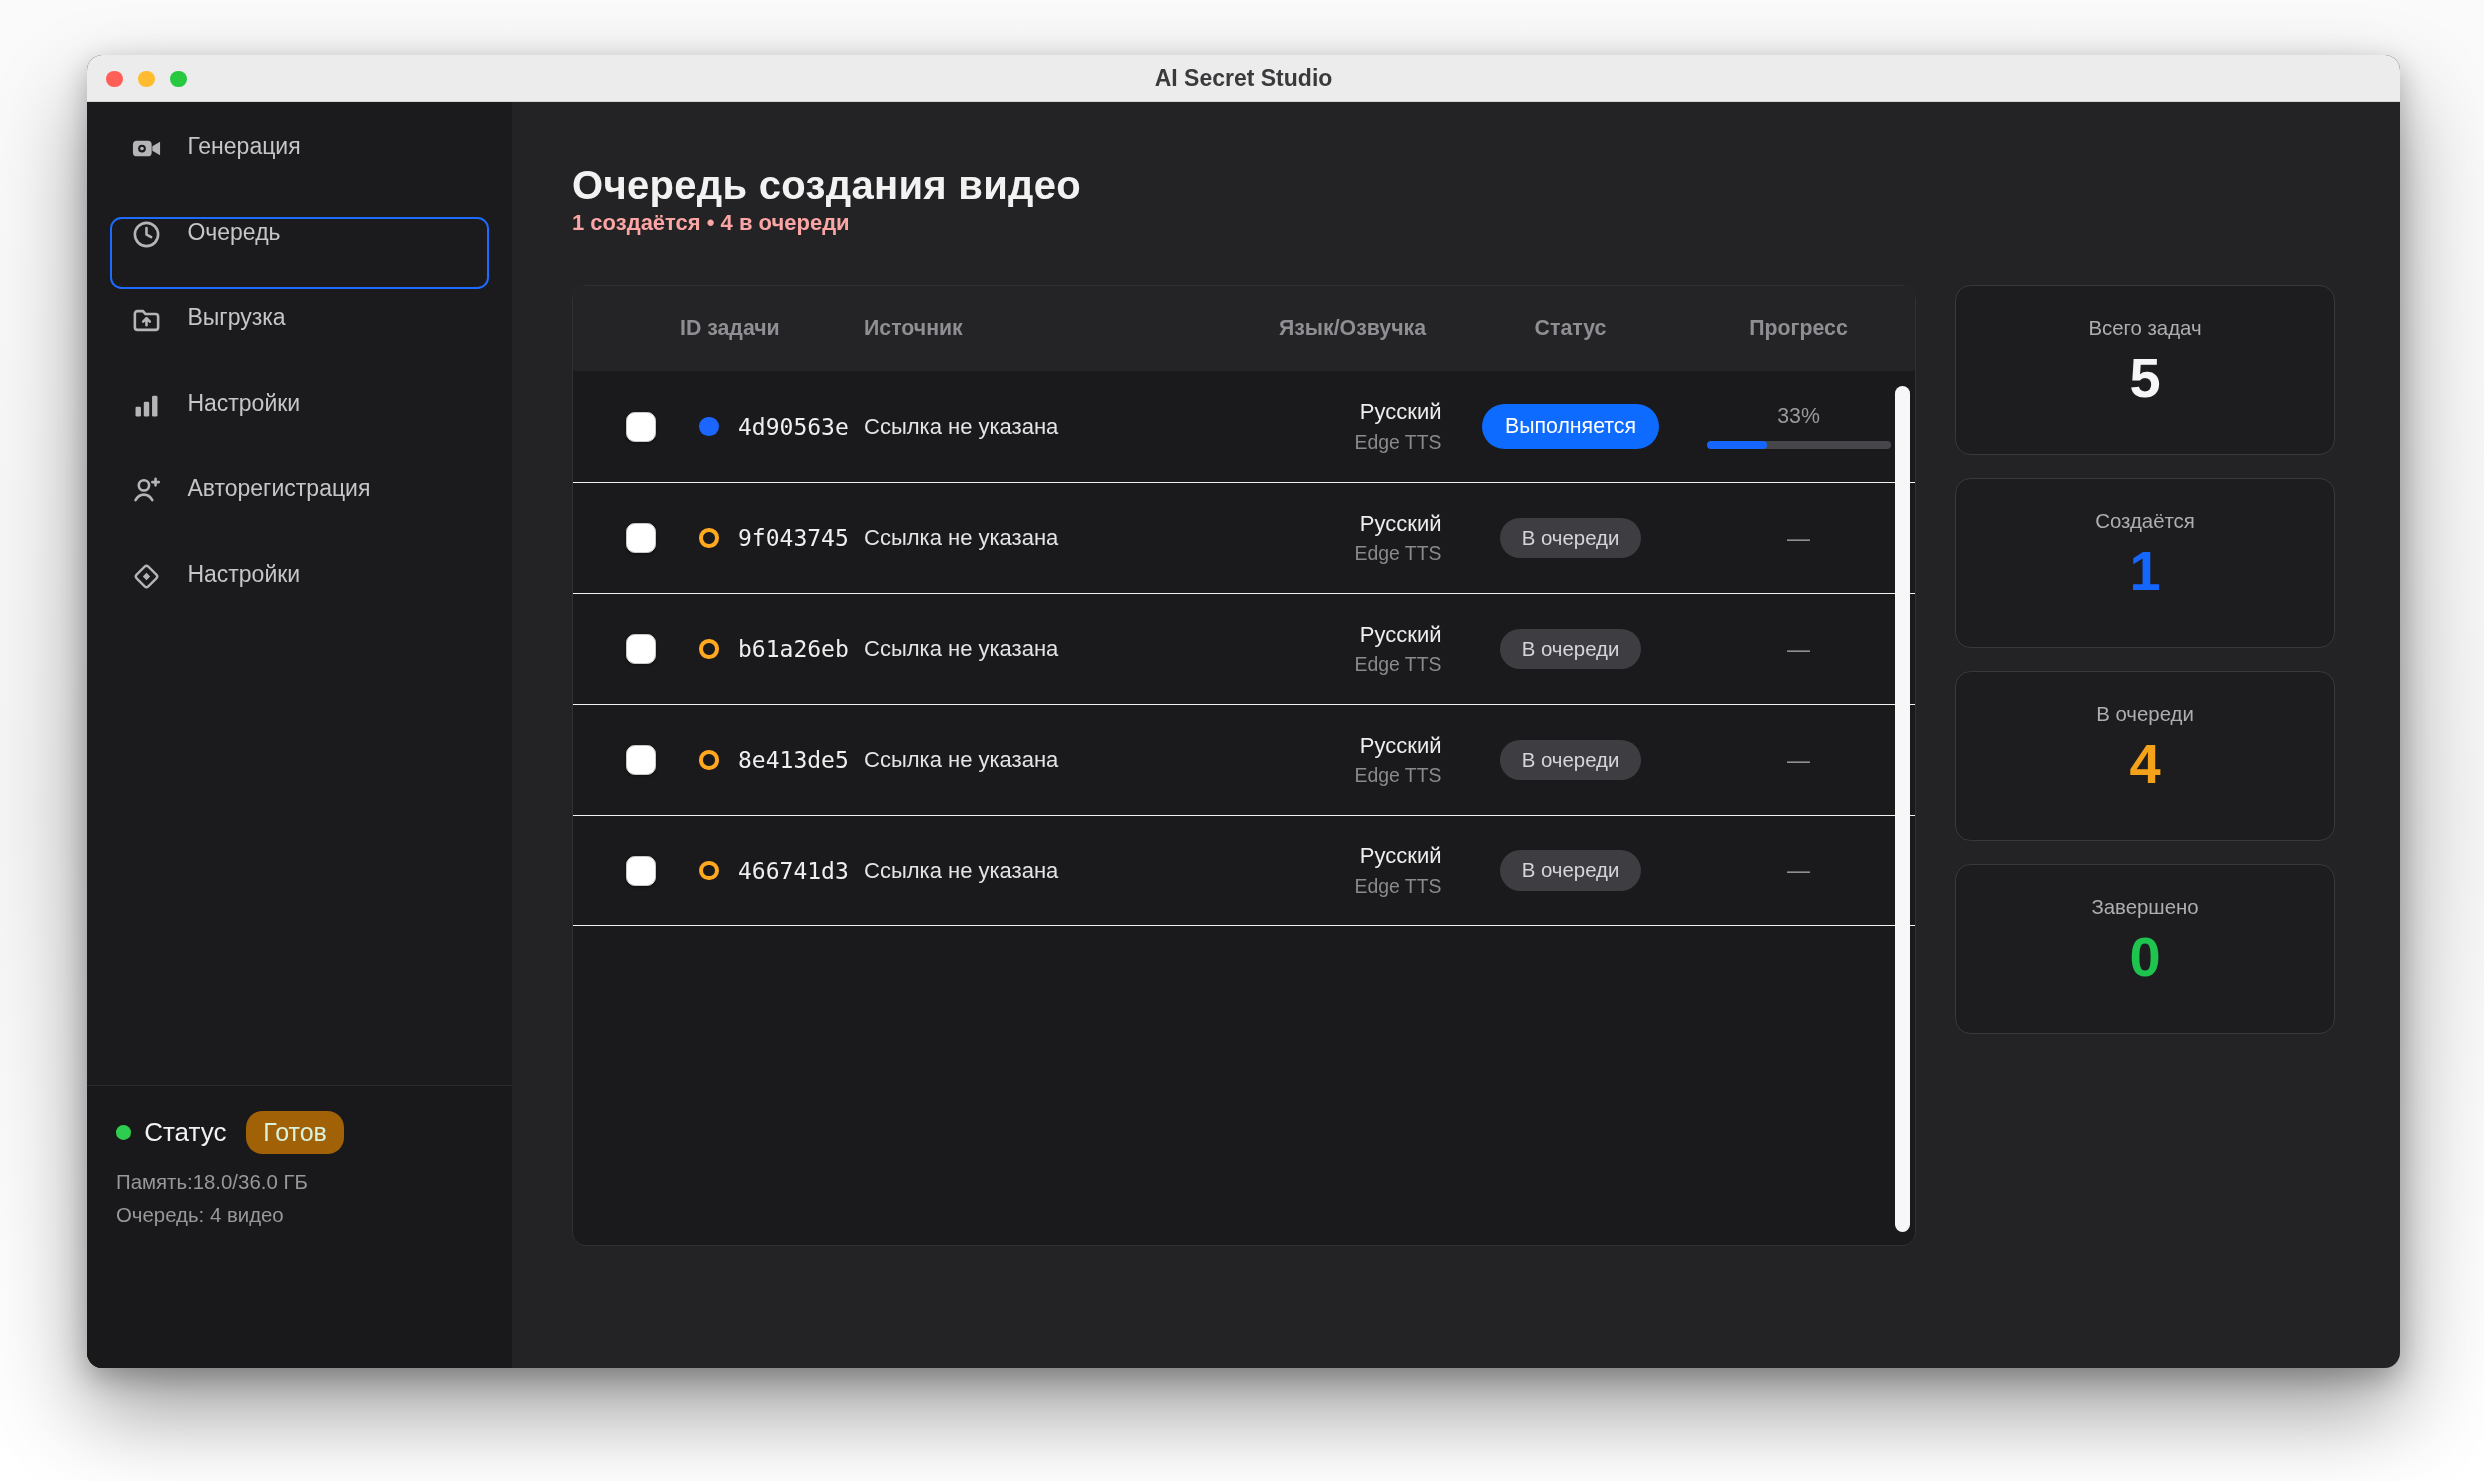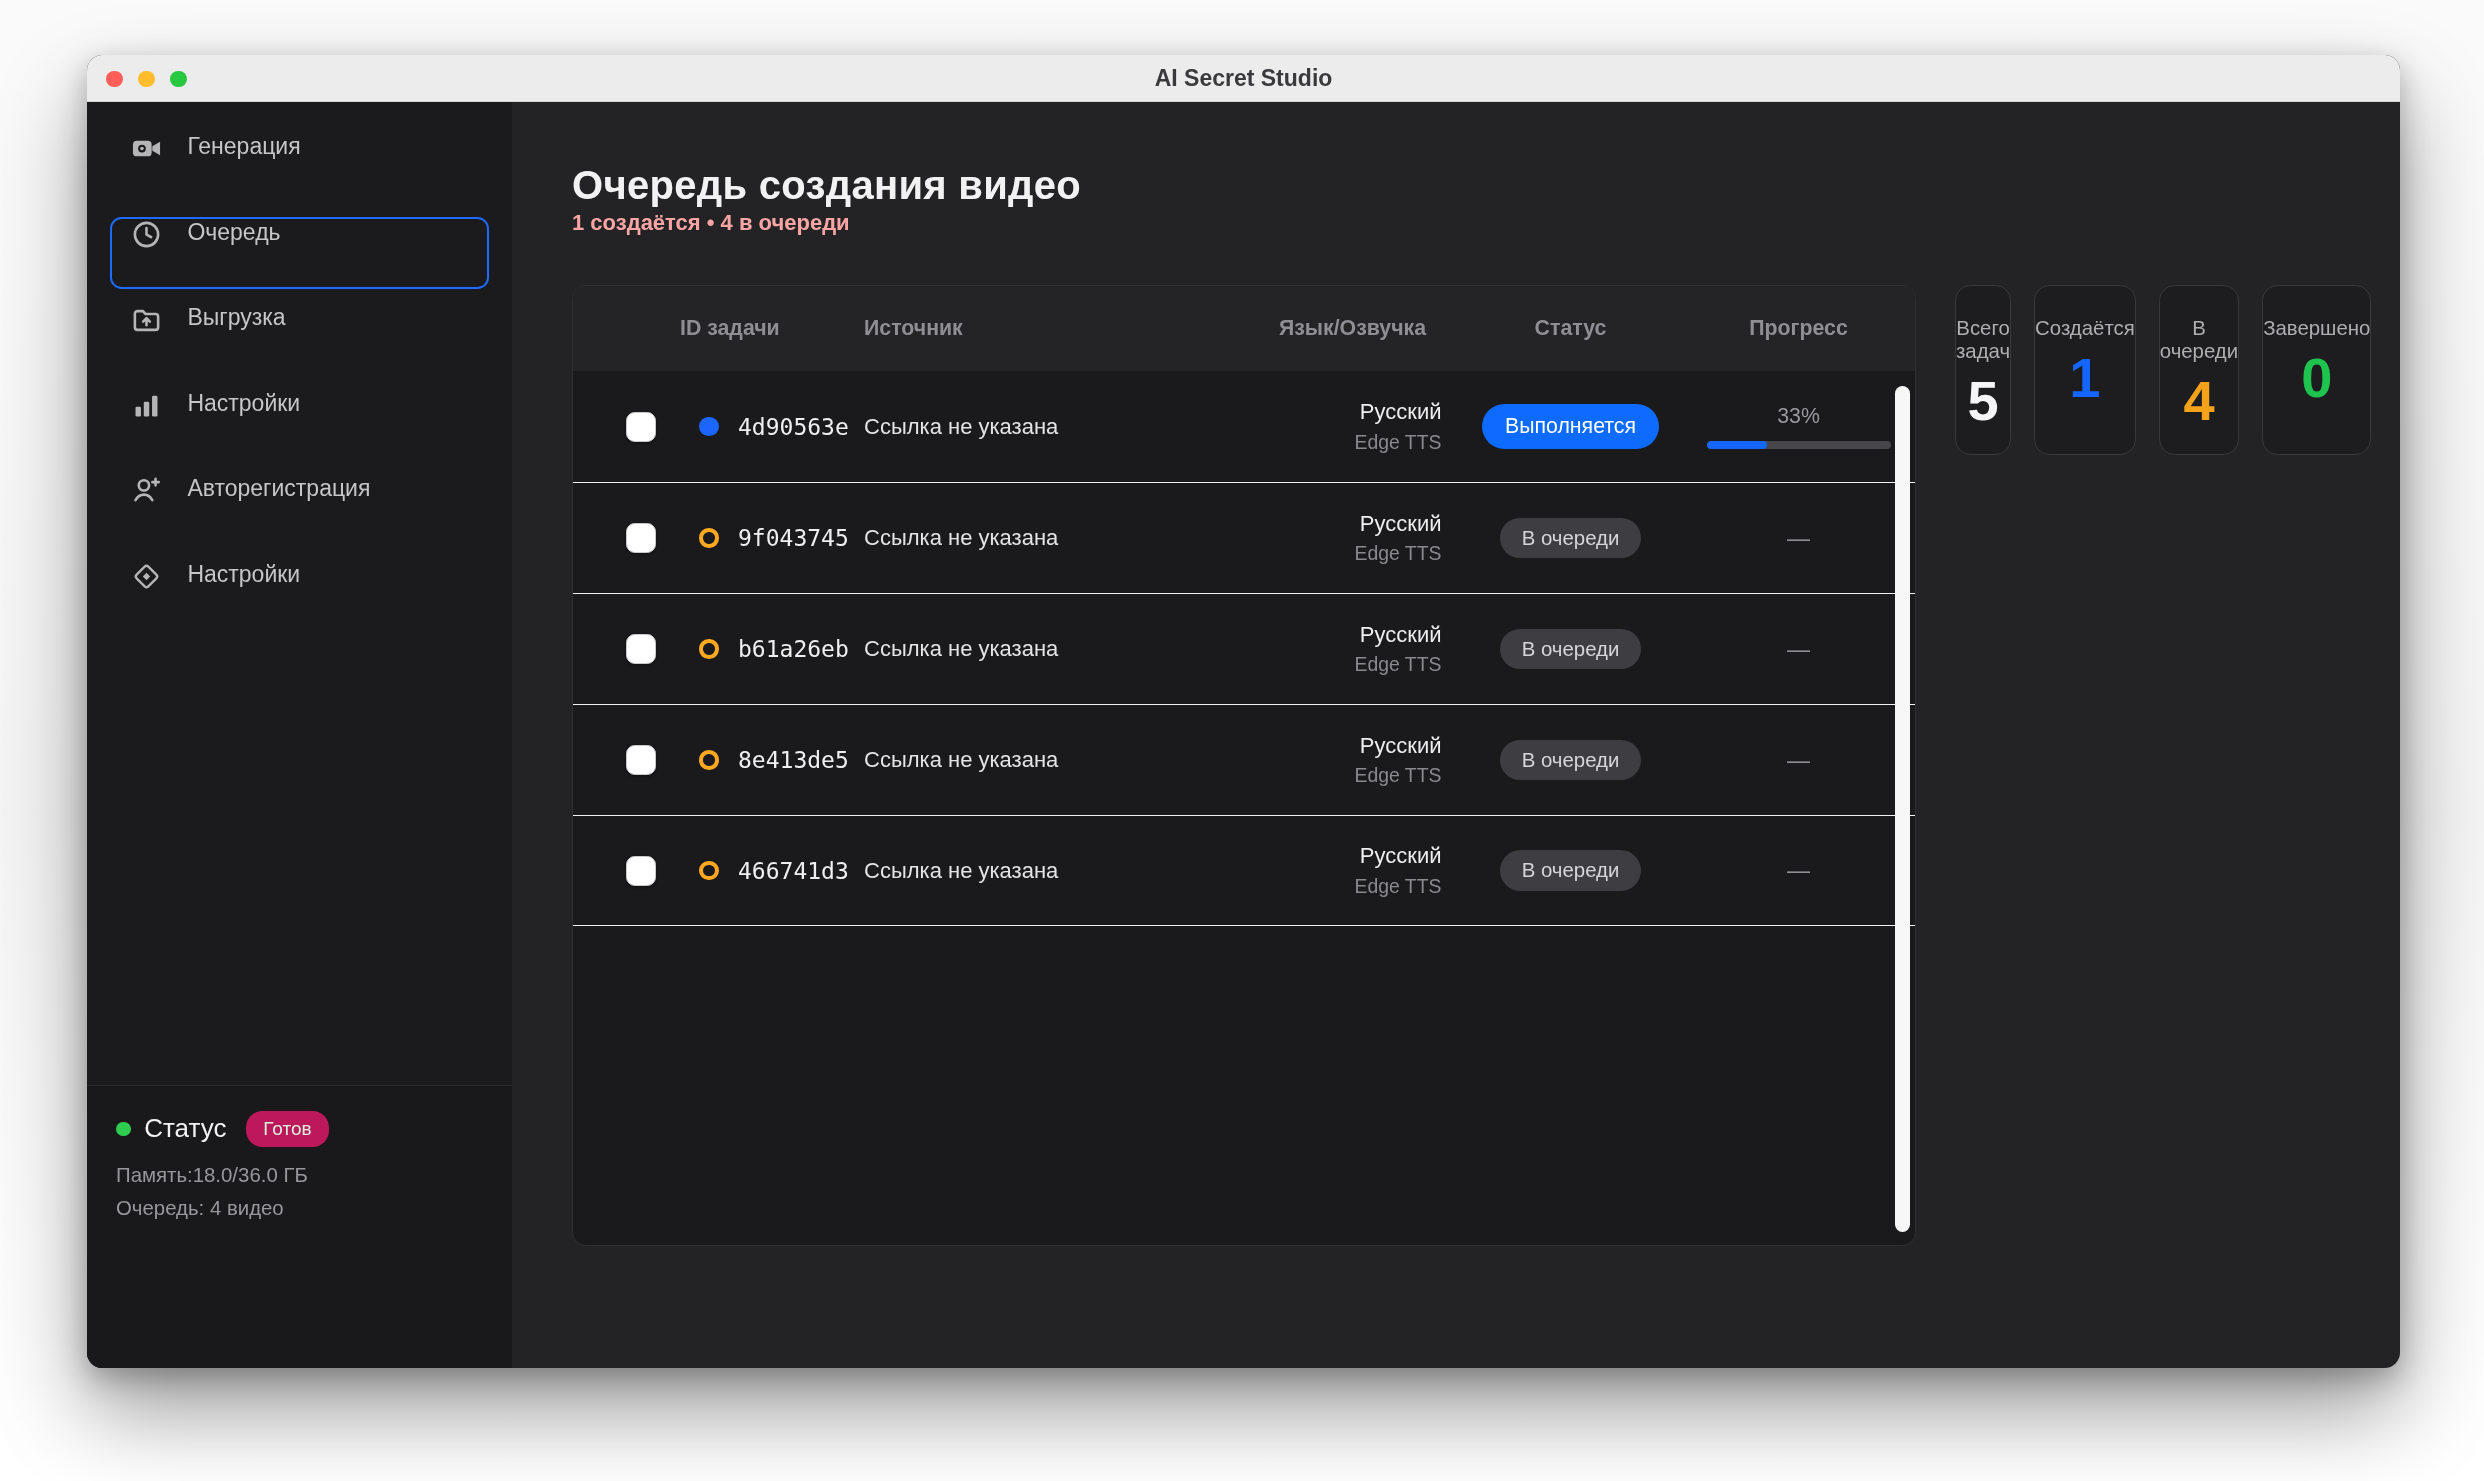--- a/index.html
+++ b/index.html
@@ -36,21 +36,21 @@
   .nav-item .nicon { width:31px; height:31px; color:#b5b5b7; flex-shrink:0; display:flex; }
   .nav-item .nicon svg { width:31px; height:31px; }
   .sidebar-footer {
     position:absolute; left:0; right:0; top:983px; bottom:0;
     background:#19191b; border-top:1px solid #2c2c2e; padding:25px 29px;
   }
   .status-row { display:flex; align-items:center; gap:13.6px; }
   .status-dot { width:14.6px; height:14.6px; border-radius:50%; background:#2ecc4f; }
   .status-label { font-size:26px; color:#f2f2f4; }
   .ready-badge {
-    background:#be185d; color:#d9f2dd; font-size:19px; padding:6.8px 17.5px;
+    background:#a16207; color:#d9f2dd; font-size:25px; padding:6.8px 17.5px;
     border-radius:16.5px; margin-left:5.8px;
   }
   .meta-line { font-size:20.4px; color:#98989c; margin-top:17.5px; }
   .meta-line + .meta-line { margin-top:9.7px; }
 
   
   .main { flex:1; padding:61px 0 0 60px; position:relative; min-width:0; }
   .page-title { font-size:40px; font-weight:700; color:#f2f2f3; letter-spacing:0.3px; }
   .page-subtitle { font-size:22px; color:#fca5a5; margin-top:2px;font-weight:bold; }
   .content-row { display:flex; gap:39px; margin-top:49px; align-items:flex-start; }
@@ -87,21 +87,21 @@
   .prog-label { font-size:21.3px; color:#9a9a9e; }
   .pbar { width:184px; height:7.8px; border-radius:3.9px; background:#47474b; margin-top:11.6px; overflow:hidden; }
   .pfill { height:100%; border-radius:3.9px; background:#1566ff; }
   .prog-dash { font-size:23px; color:#8e8e93; }
   .scrollbar {
     position:absolute; top:100px; right:4.9px; width:15.5px; height:846px;
     background:#f7f7f8; border-radius:7.8px;
   }
 
   
-  .stats { display:flex; flex-direction:row; gap:23px; width:380px; }
+  .stats { display:flex; flex-direction:column; gap:23px; width:380px; }
   .stat-card {
     height:170px; background:#1d1d20; border:1.9px solid #39393c; border-radius:15.5px;
     text-align:center; padding-top:31px;
   }
   .stat-label { font-size:20.4px; color:#aeaeb1; }
   .stat-value { font-size:56px; font-weight:700; margin-top:9.7px; line-height:1; }
 </style>
 </head>
 <body>
 

